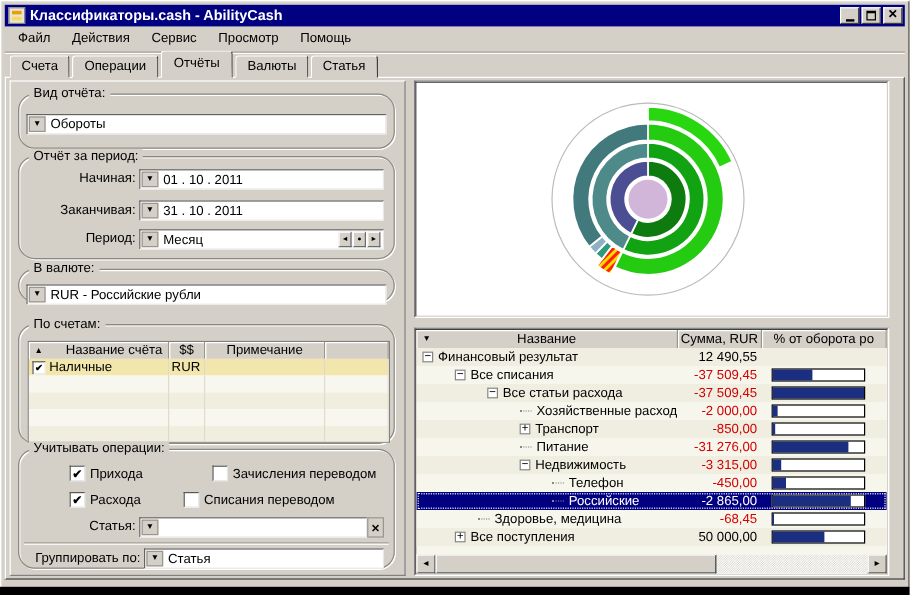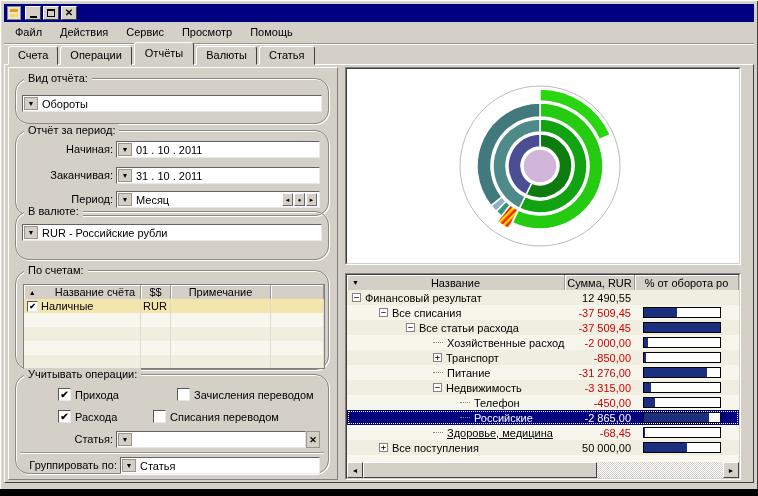--- a/index.html
+++ b/index.html
@@ -104,20 +104,21 @@
   .sc-thumb{width:234px;height:16px;background:#D4D0C8;border:1px solid;border-color:#fff #404040 #404040 #fff;flex:none}
   .sc-track{flex:1}
 </style>
 </head>
 <body>
 
 <div class="window">
 
   <div class="titlebar">
     <div class="app-icon"></div>
+    <div class="tb-title">Классификаторы.cash - AbilityCash</div>
     <div class="tb-btns">
       <div class="tb-btn">
           <div class="glyph-min"></div>
         </div>
       <div class="tb-btn">
           <div class="glyph-max"></div>
         </div>
       <div class="tb-btn">
           <span class="glyph-close">✕</span>
         </div>
@@ -177,21 +178,21 @@
             </span>
           <span>Месяц</span>
           <span class="stepper">
             <span class="step-btn">◄</span>
             <span class="step-btn">●</span>
             <span class="step-btn">►</span>
           </span>
         </div>
       </div>
 
-      <div class="group" style="top:143px;height:49px">
+      <div class="group" style="top:156px;height:28px">
         <span class="group-label">В валюте:</span>
         <div class="field" style="left:6px;top:12px;width:300px">
           <span class="dd-btn">
               <span>▼</span>
             </span>
           <span>RUR - Российские рубли</span>
         </div>
       </div>
 
       <div class="group" style="top:202px;height:100px">
@@ -426,21 +427,21 @@
                   <span>Российские</span>
                 </div>
                 <div class="tr-sum">-2 865,00</div>
                 <div class="tr-pct">
                   <div class="bar">
                     <i style="width: 86%;"></i>
                   </div>
                 </div>
               </div>
               <div class="tree-row" style="background: rgb(247, 246, 236);">
-                <div class="tr-name" style="padding-left: 86px; text-decoration: underline;">
+                <div class="tr-name" style="padding-left: 51px;">
                   <span class="stub"></span>
                   <span>Здоровье, медицина</span>
                 </div>
                 <div class="tr-sum" style="color: rgb(212, 0, 0);">-68,45</div>
                 <div class="tr-pct">
                   <div class="bar">
                     <i style="width: 0.5%;"></i>
                   </div>
                 </div>
               </div>

